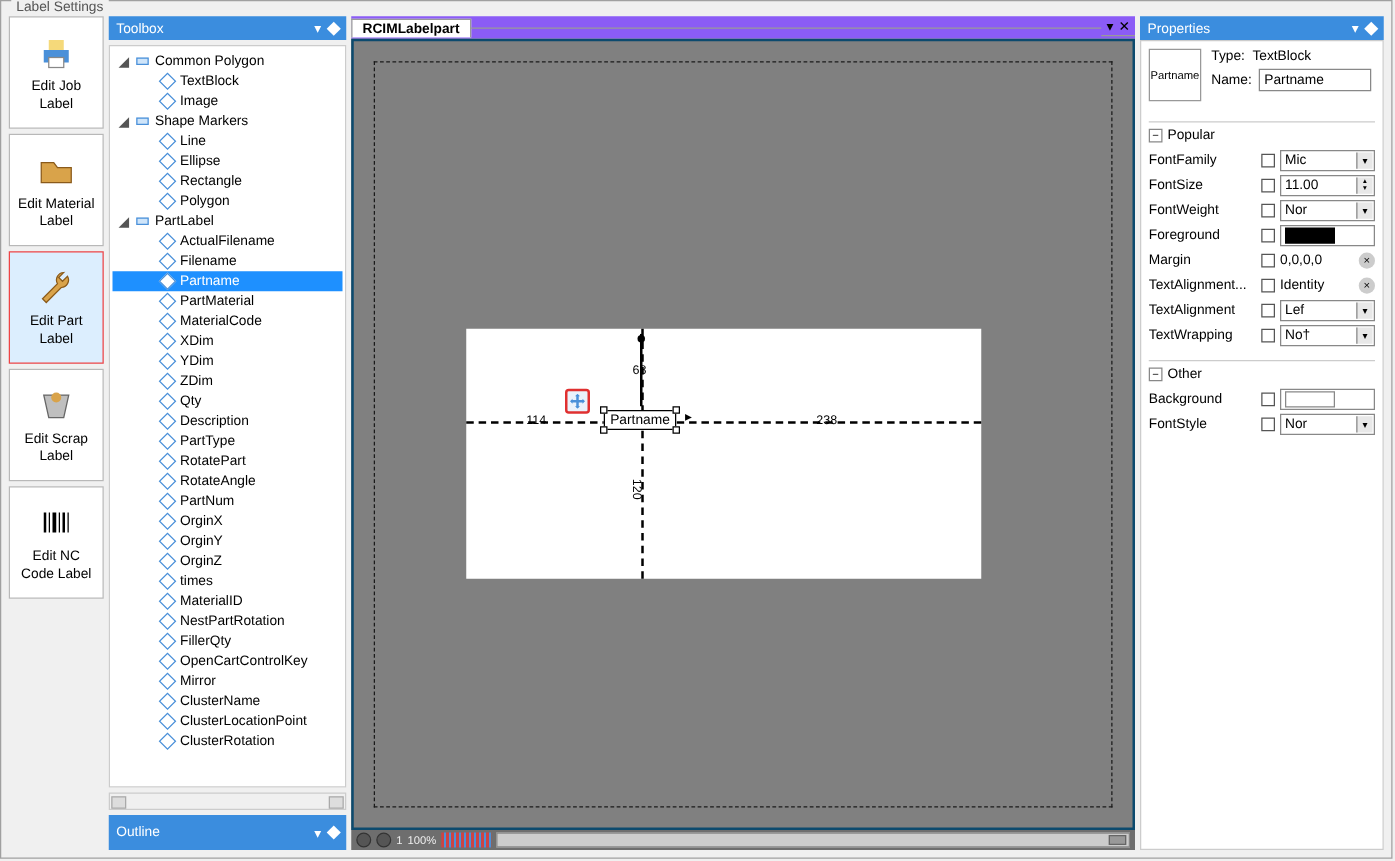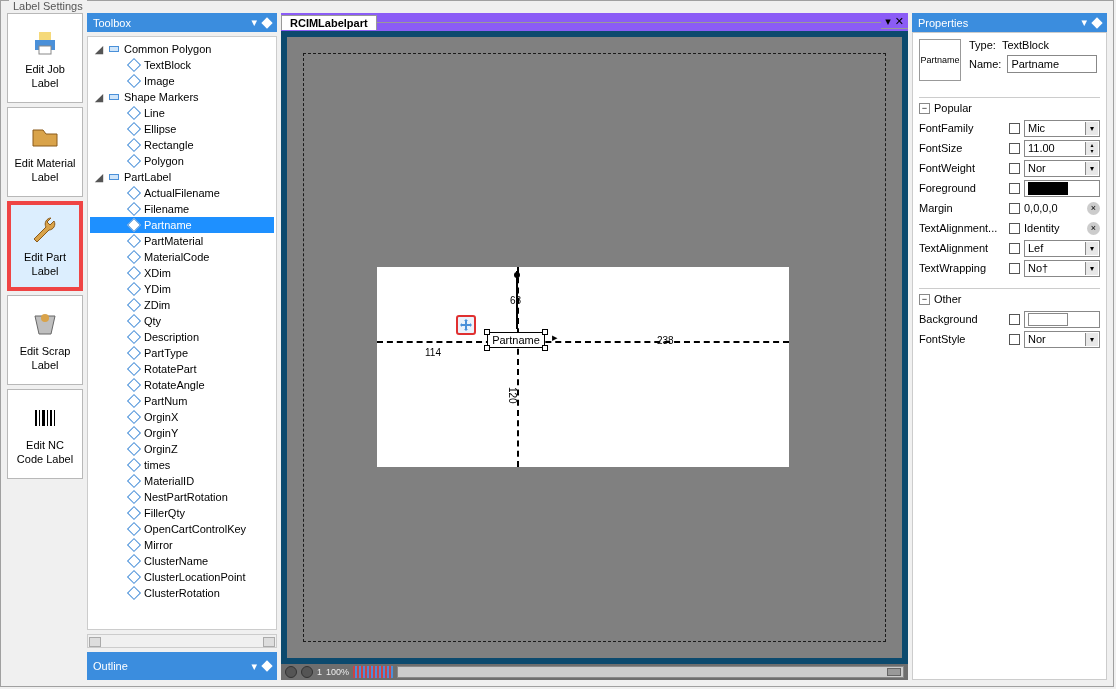--- a/index.html
+++ b/index.html
@@ -2,21 +2,21 @@
 <html><head>
 <meta charset="utf-8">
 <style>
 *{box-sizing:border-box;margin:0;padding:0;font-family:Tahoma,Arial,sans-serif;font-size:11px;color:#000}
 body{background:#f0f0f0;width:1116px;height:689px;overflow:hidden}
 .outer{border:1px solid #a0a0a0;width:1114px;height:687px;background:#f0f0f0;position:relative}
 .caption{position:absolute;top:-1px;left:8px;background:#f0f0f0;padding:0 4px;color:#555}
 .main{display:flex;padding:12px 6px 6px 6px;height:100%}
 .leftcol{width:80px;display:flex;flex-direction:column;gap:4px;padding-right:4px}
 .bigbtn{border:1px solid #b8b8b8;background:#fff;height:90px;display:flex;flex-direction:column;align-items:center;justify-content:center;cursor:pointer;text-align:center;line-height:1.3}
-.bigbtn.sel{background:#dceefe;border:4px solid #ef4444}
+.bigbtn.sel{background:#dceefe;border:1px solid #ef4444}
 .bigbtn .ic{width:32px;height:32px;margin-bottom:4px}
 .midcol{width:190px;display:flex;flex-direction:column;gap:4px}
 .panelhead{background:#3b8dde;color:#fff;padding:3px 6px;display:flex;align-items:center;justify-content:space-between}
 .panelhead span{color:#fff}
 .pinbox{display:flex;gap:6px;align-items:center}
 .tree{background:#fff;border:1px solid #ccc;flex:1;overflow:auto;padding:4px 2px}
 .treeitem{display:flex;align-items:center;height:16px;padding-left:4px;white-space:nowrap}.indent2{padding-left:34px}
 .arrow{width:10px;display:inline-block;text-align:center;color:#555}
 .diamond{width:10px;height:10px;transform:rotate(45deg);border:1px solid #4a90d9;background:#fff;margin:0 5px;flex-shrink:0}
 .dash{width:10px;height:6px;border:1px solid #4a90d9;background:#cfe5fa;margin:0 5px;flex-shrink:0}
@@ -24,21 +24,21 @@
 .treeitem.sel span{color:#fff}
 .outline{height:28px}
 .scrollx{height:14px;background:#f0f0f0;border:1px solid #ccc;position:relative}
 .scrollx::before,.scrollx::after{content:"";position:absolute;top:2px;width:10px;height:8px;background:#ddd;border:1px solid #aaa}
 .scrollx::before{left:1px}.scrollx::after{right:1px}
 .center{flex:1;display:flex;flex-direction:column;margin:0 4px}
 .tabrow{display:flex;align-items:center;background:#8b5cf6;height:18px}
 .tab{background:#fff;border:1px solid #999;border-bottom:none;padding:1px 8px;font-weight:bold}
 .tabspacer{flex:1;border-bottom:1px solid #999}
 .tabctrl{display:flex;gap:4px;padding:0 4px;border-bottom:1px solid #999}
-.canvasarea{flex:1;background:#808080;border:6px solid #0c4a6e;position:relative;overflow:hidden}
+.canvasarea{flex:1;background:#808080;border:2px solid #0c4a6e;position:relative;overflow:hidden}
 .dashborder{position:absolute;inset:16px;border:1px dashed #1a1a1a}
 .paper{position:absolute;left:90px;top:230px;width:412px;height:200px;background:#fff}
 .ruler-h{position:absolute;left:0;right:0;top:74px;height:0;border-top:2px dashed #000}
 .ruler-v{position:absolute;top:0;bottom:0;left:140px;width:0;border-left:2px dashed #000}
 .num{position:absolute;font-size:10px;color:#000}
 .selbox{position:absolute;left:110px;top:65px;width:58px;height:16px;border:1px solid #000;background:#fff;display:flex;align-items:center;justify-content:center}
 .handle{position:absolute;width:6px;height:6px;border:1px solid #000;background:#fff}
 .movegrip{position:absolute;left:79px;top:48px;width:20px;height:20px;border:2px solid #e03030;border-radius:3px;background:#eaf2fb;display:flex;align-items:center;justify-content:center}
 .bottombar{height:16px;background:#6e6e6e;display:flex;align-items:center;gap:4px;padding:0 4px}
 .bottombar .zicon{width:12px;height:12px;background:#555;border-radius:50%;border:1px solid #333}
@@ -292,21 +292,21 @@
           <span>✕</span>
         </div>
       </div>
       <div class="canvasarea">
         <div class="dashborder"></div>
         <div class="paper">
           <div class="ruler-h"></div>
           <div class="ruler-v"></div>
           <div class="num" style="left:133px;top:28px">68</div>
           <div class="num" style="left:130px;top:120px;writing-mode:vertical-rl">120</div>
-          <div class="num" style="left:48px;top:80px">114</div>
+          <div class="num" style="left:48px;top:68px">114</div>
           <div class="num" style="left:280px;top:68px">238</div>
           <div class="movegrip">
             <svg width="12" height="12" viewBox="0 0 12 12">
                 <path d="M6 0l2 2H7v3h3V4l2 2-2 2V7H7v3h1l-2 2-2-2h1V7H2v1L0 6l2-2v1h3V2H4z" fill="#4a90d9"></path>
               </svg>
           </div>
           <div class="selbox">
               <span>Partname</span>
             </div>
           <div class="handle" style="left:107px;top:62px"></div>

